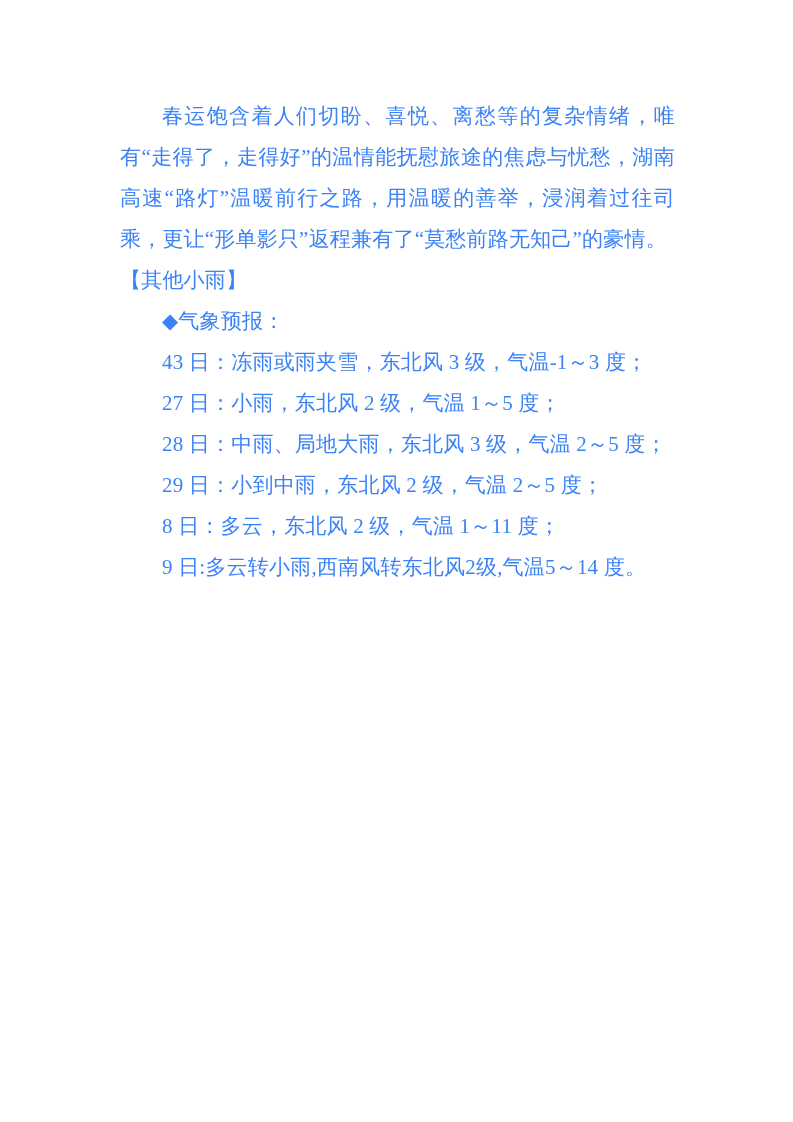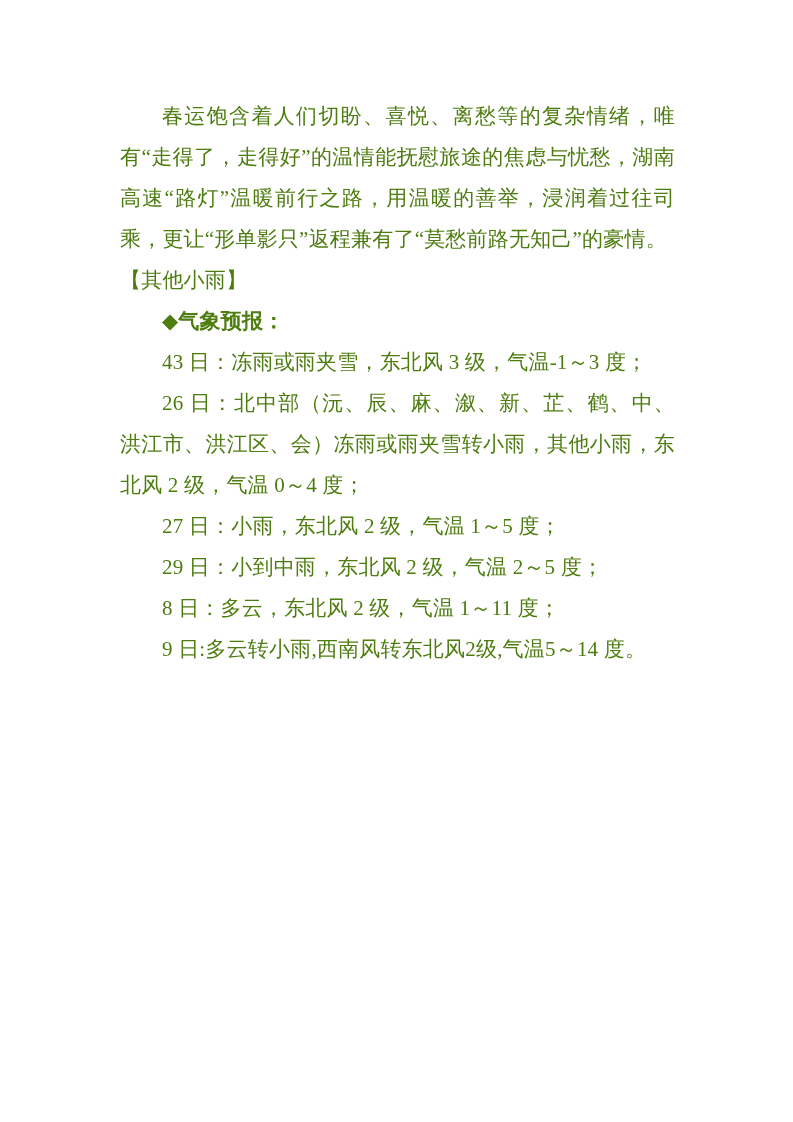--- a/index.html
+++ b/index.html
@@ -6,55 +6,55 @@
     margin: 0;
     padding: 0;
     background: #ffffff;
   }
   .page {
     position: relative;
     width: 793px;
     height: 1122px;
     box-sizing: border-box;
     background: #ffffff;
-    color: #4d7c0f;
+    color: #3b82f6;
     padding: 96px 118px 4px 120px;
     overflow: hidden;
     font-family: "Liberation Serif", "DejaVu Serif", serif;
   }
   .page p {
     margin: 0;
     font-size: 21px;
     line-height: 41px;
     text-align: justify;
     letter-spacing: 0.2px;
   }
   .indent { text-indent: 2em; }
   .align-right { text-align: right; }
-  .bold { font-weight: 700; }
+  .bold { font-weight: 400; }
   .tight { letter-spacing: -0.8px; }
 </style>
 </head>
 <body>
 
 <div class="page">
   <p class="indent">春运饱含着人们切盼、喜悦、离愁等的复杂情绪，唯有“走得了，走得好”的温情能抚慰旅途的焦虑与忧愁，湖南高速“路灯”温暖前行之路，用温暖的善举，浸润着过往司乘，更让“形单影只”返程兼有了“莫愁前路无知己”的豪情。</p>
 
 
   <p>【其他小雨】</p>
 
   <p class="indent bold">◆气象预报：</p>
 
 
   <p class="indent">43 日：冻雨或雨夹雪，东北风 3 级，气温-1～3 度；</p>
 
-  <p class="indent">26 日：北中部（沅、辰、麻、溆、新、芷、鹤、中、洪江市、洪江区、会）冻雨或雨夹雪转小雨，其他小雨，东北风 2 级，气温 0～4 度；</p>
 
   <p class="indent">27 日：小雨，东北风 2 级，气温 1～5 度；</p>
 
+  <p class="indent">28 日：中雨、局地大雨，东北风 3 级，气温 2～5 度；</p>
 
   <p class="indent">29 日：小到中雨，东北风 2 级，气温 2～5 度；</p>
 
 
   <p class="indent">8 日：多云，东北风 2 级，气温 1～11 度；</p>
 
   <p class="indent tight">9 日:多云转小雨,西南风转东北风2级,气温5～14 度。</p>
 </div>
 
 </body></html>

